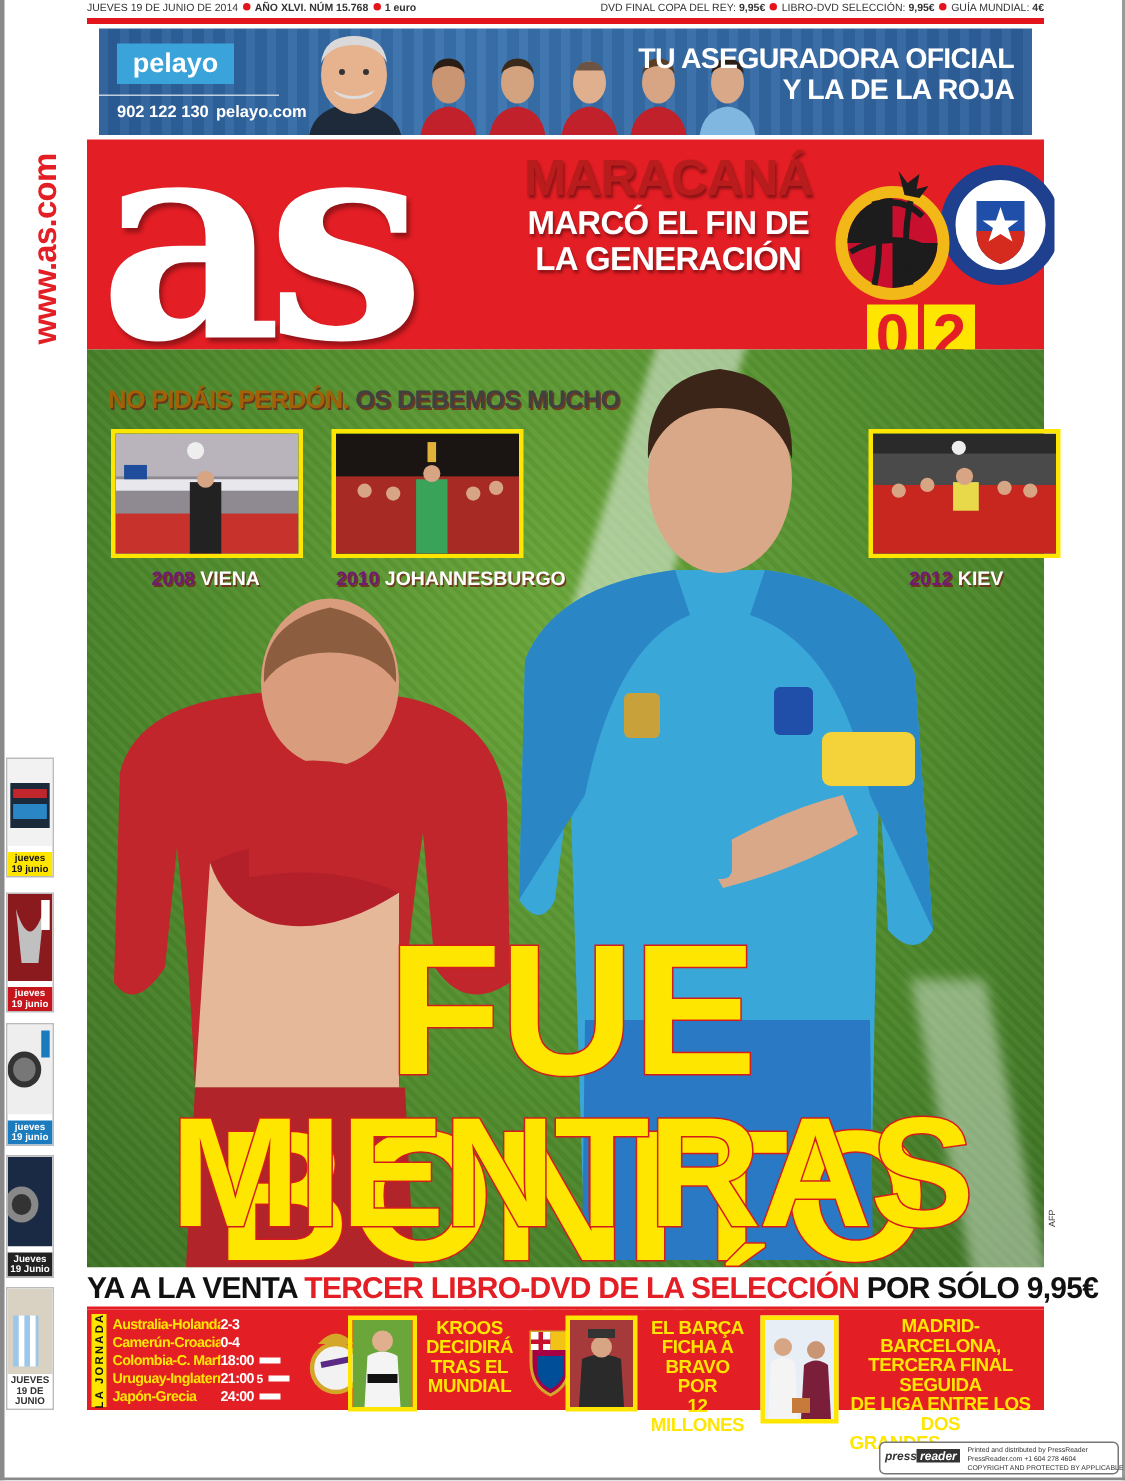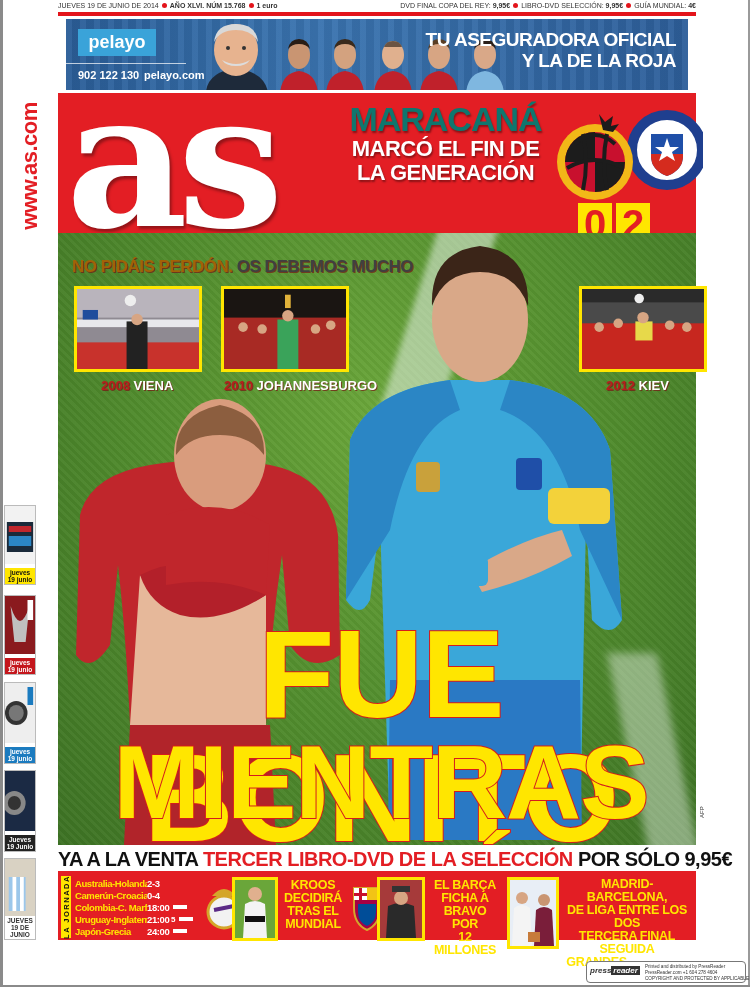--- a/index.html
+++ b/index.html
@@ -31,21 +31,21 @@
   .ad .player { position:absolute; top: 16px; width: 42px; height: 58px; }
   .ad .slogan { position: absolute; right: 12px; top: 10px; text-align: right; color: #fff; font-weight: bold; font-size: 19px; line-height: 21px; letter-spacing: -0.5px; font-family: "Liberation Sans Narrow","Liberation Sans", sans-serif; }
 
   
   .mast { position: absolute; top: 93px; left: 58px; width: 638px; height: 140px; background: #e31e24; }
   .vert-url { position: absolute; left: 15px; top: 93px; width: 30px; height: 146px; }
   .vert-url span { position: absolute; left: 50%; top: 50%; transform: translate(-50%,-50%) rotate(-90deg); white-space: nowrap; color: #e31e24; font-weight: bold; font-size: 22px; letter-spacing: -0.5px; font-family: "Liberation Sans Narrow","Liberation Sans", sans-serif; }
   .as-logo { position: absolute; left: 66px; top: 66px; color: #fff; font-family: "DejaVu Serif", serif; font-weight: bold; font-size: 188px; letter-spacing: -10px; line-height: 1; text-shadow: 2px 3px 3px rgba(0,0,0,0.35); }
 
   .maracana { position: absolute; left: 348px; top: 101px; width: 195px; text-align: center; }
-  .maracana .t1 { color: #0f766e; font-weight: bold; font-size: 34px; line-height: 36px; letter-spacing: -1px; text-shadow: 1px 2px 2px rgba(0,0,0,0.4); font-family: "Liberation Sans Narrow","Liberation Sans", sans-serif; }
+  .maracana .t1 { color: #b91c1c; font-weight: bold; font-size: 34px; line-height: 36px; letter-spacing: -1px; text-shadow: 1px 2px 2px rgba(0,0,0,0.4); font-family: "Liberation Sans Narrow","Liberation Sans", sans-serif; }
   .maracana .t2 { color: #fff; font-weight: bold; font-size: 22px; line-height: 24px; letter-spacing: -0.5px; text-shadow: 1px 2px 2px rgba(0,0,0,0.4); font-family: "Liberation Sans Narrow","Liberation Sans", sans-serif; }
 
   .crest-es { position: absolute; left: 553px; top: 112px; width: 90px; height: 92px; }
   .crest-ch { position: absolute; left: 625px; top: 104px; width: 78px; height: 90px; }
 
   .score { position: absolute; top: 203px; width: 34px; height: 40px; background: #ffe600; color: #e31e24; font-weight: bold; font-size: 40px; line-height: 42px; text-align: center; font-family: "Liberation Sans Narrow","Liberation Sans", sans-serif; }
   .score.s1 { left: 578px; }
   .score.s2 { left: 616px; }
 
   
@@ -54,21 +54,21 @@
   .hero .pitchline2 { position:absolute; left: 570px; top: 420px; width: 50px; height: 200px; background: rgba(230,240,230,0.45); transform: skewX(12deg); filter: blur(4px); }
   .hero .grass-tex { position:absolute; inset:0; background: repeating-linear-gradient(45deg, rgba(0,0,0,0.03) 0 3px, rgba(255,255,255,0.03) 3px 6px); }
 
   .subhead { position: absolute; top: 257px; left: 72px; font-weight: bold; font-size: 17px; letter-spacing: -0.5px; white-space: nowrap; text-shadow: 1px 1px 0 rgba(120,20,20,0.7); font-family: "Liberation Sans Narrow","Liberation Sans", sans-serif; }
   .subhead .y { color: #a16207; }
   .subhead .w { color: #404040; }
 
   .photo { position: absolute; border: 3px solid #ffe600; overflow: hidden; }
   .photo .crowd { position:absolute; inset:0; }
   .caption { position: absolute; font-weight: bold; font-size: 13px; white-space: nowrap; text-shadow: 1px 1px 0 rgba(120,20,20,0.7); font-family: "Liberation Sans Narrow","Liberation Sans", sans-serif; }
-  .caption .yr { color: #b91c1c; }
+  .caption .yr { color: #701a75; }
   .caption .pl { color: #fff; }
 
   
   .iniesta { position: absolute; left: 70px; top: 395px; width: 280px; height: 450px; }
   .casillas { position: absolute; left: 330px; top: 240px; width: 300px; height: 605px; }
 
   
   .headline { position: absolute; left: 66px; width: 630px; text-align: center; color: #ffe600; font-weight: bold; font-family: "Liberation Sans Narrow","Liberation Sans", sans-serif; -webkit-text-stroke: 2px #d61f1f; paint-order: stroke fill; text-shadow: 0 0 1px #c11; letter-spacing: -1px; }
   .headline.l1 { top: 612px; font-size: 124px; line-height: 124px; }
   .headline.l2 { top: 730px; font-size: 104px; line-height: 104px; }
@@ -369,22 +369,22 @@
       <rect width="46" height="66" fill="#e8eef6"></rect>
       <path d="M2 66 L4 28 Q12 22 20 28 L22 66Z" fill="#f4f4f4"></path>
       <circle cx="12" cy="18" r="6" fill="#d7a583"></circle>
       <path d="M24 66 L26 30 Q34 24 42 30 L44 66Z" fill="#7a1e3a"></path>
       <circle cx="34" cy="20" r="6" fill="#c99572"></circle>
       <rect x="18" y="52" width="12" height="10" fill="#c77b3a"></rect>
     </svg>
 </div>
 <div class="brief-text" style="left:562px; top:878px; width:130px;">
   <div>MADRID-BARCELONA,</div>
+  <div>TERCERA FINAL SEGUIDA</div>
   <div>DE LIGA ENTRE LOS DOS</div>
-  <div>TERCERA FINAL SEGUIDA</div>
   <div><span>GRANDES</span> <span class="w">21:30 TDP</span></div>
 </div>
 
 <div class="thumb" style="top:505px; height:80px;">
   <svg class="img" height="58" viewBox="0 0 32 58" preserveAspectRatio="none">
       <rect width="32" height="58" fill="#f2f2f2"></rect>
       <rect x="2" y="16" width="28" height="30" fill="#1a2a3a"></rect>
       <rect x="4" y="20" width="24" height="6" fill="#c0262c"></rect>
       <rect x="4" y="30" width="24" height="10" fill="#2b86c5"></rect>
     </svg>

